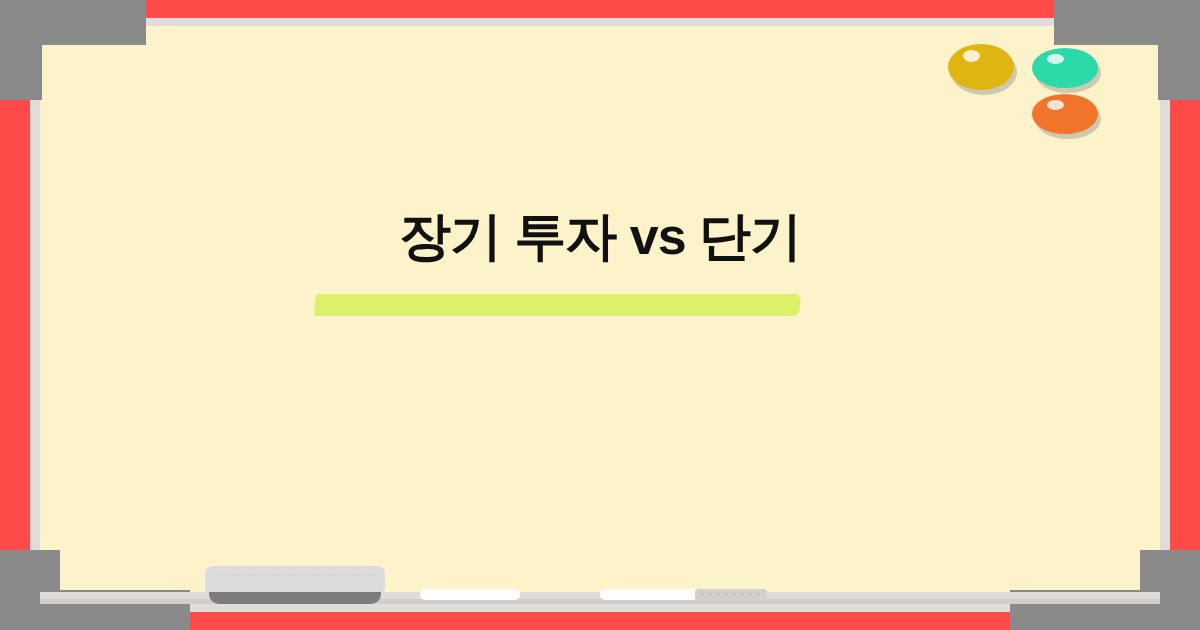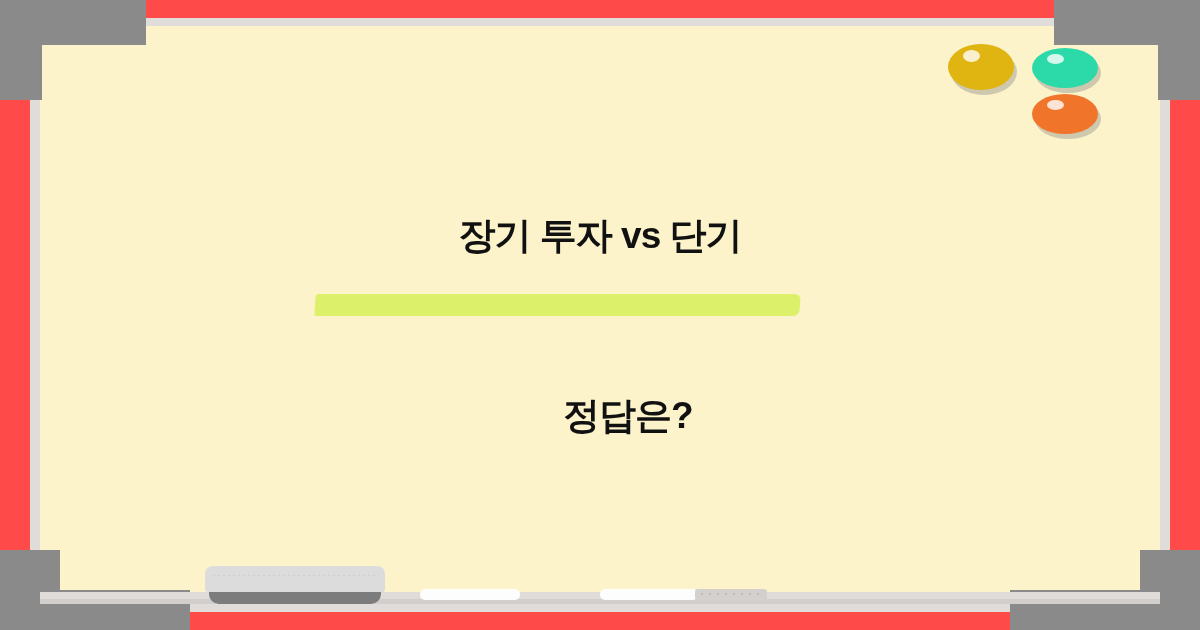--- a/index.html
+++ b/index.html
@@ -59,21 +59,21 @@
   #magnet-yellow{ left:948px; top:44px;  width:66px; height:46px; }
   #magnet-teal  { left:1032px;top:48px;  width:66px; height:40px; }
   #magnet-orange{ left:1032px;top:94px;  width:66px; height:40px; }
 
   
   #headline{
     position:absolute;
     left:40px; top:206px;
     width:1120px;
     text-align:center;
-    font-size:37px;
+    font-size:52px;
     font-weight:bold;
     line-height:60px;
     letter-spacing:-1px;
     color:#111111;
   }
   #headline .line{ position:relative; display:block; white-space:pre; }
   #headline .hl-text{ position:relative; z-index:2; }
   
   #headline-highlight{
     position:absolute;
@@ -173,21 +173,20 @@
     <span class="gloss"></span>
   </div>
   <div class="magnet" id="magnet-orange" style="background:#F0742A;">
     <span class="gloss"></span>
   </div>
 
   <div id="headline">
     <span class="line">장기 투자 vs 단기</span>
     <span class="line">
       <span id="headline-highlight"></span>
-      <span class="hl-text">정답은?</span>
     </span>
   </div>
 
   <div id="tray">
     <div id="tray-lip"></div>
   </div>
 
   <div id="eraser">
     <div id="eraser-felt"></div>
     <div id="eraser-body"></div>

